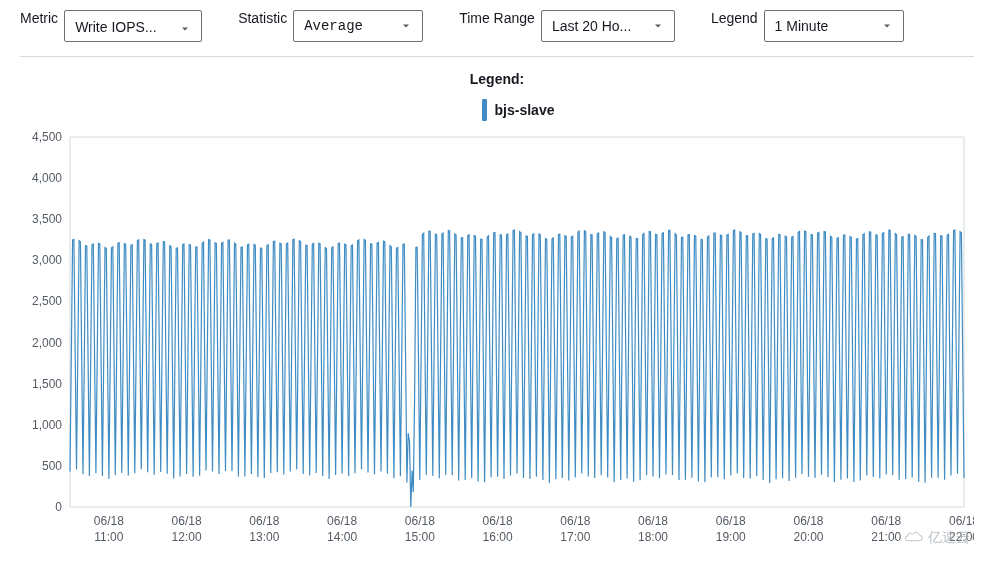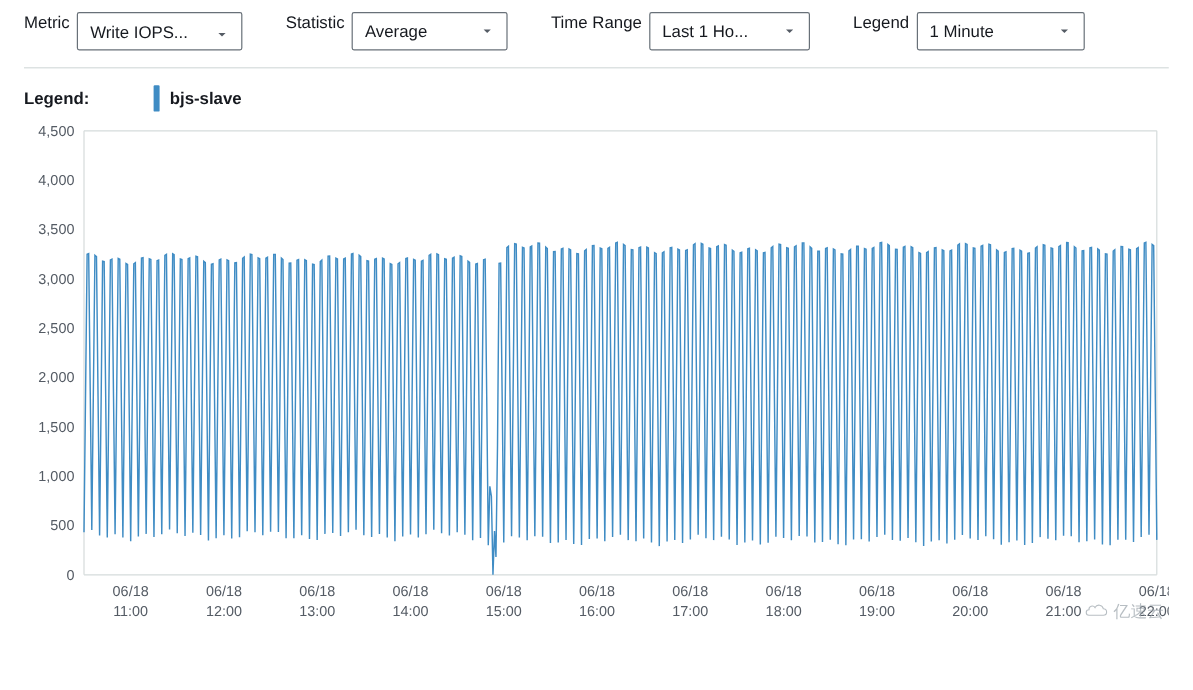--- a/index.html
+++ b/index.html
@@ -24,20 +24,21 @@
   }
   .aws-select .caret { margin-left: 8px; display: inline-flex; }
   .caret svg { width: 12px; height: 12px; fill: #545b64; }
   hr.divider {
     border: none; border-top: 1px solid #d5dbdb;
     margin: 0 0 8px 0;
   }
   .legend-row {
     display: flex; align-items: center; gap: 12px;
     padding: 6px 0 10px 0;
+    flex-direction: column;
   }
   .legend-label { font-weight: 700; font-size: 14px; }
   .legend-item { display: flex; align-items: center; gap: 8px; padding-left: 42px; }
   .legend-swatch {
     width: 5px; height: 22px; background: #3f8cc4; border-radius: 1px;
   }
   .legend-text { font-weight: 700; font-size: 14px; color: #16191f; }
   .chart-wrap {
     position: relative; width: 954px; height: 420px;
   }
@@ -70,33 +71,33 @@
         <span>Write IOPS...</span>
         <span class="caret">
           <svg viewBox="0 0 16 16">
               <path d="M4 6l4 4 4-4z"></path>
             </svg>
         </span>
       </div>
     </div>
     <div class="control-group">
       <span class="control-label">Statistic</span>
-      <div class="aws-select" style="width:130px;">
+      <div class="aws-select" style="width:130px;font-family:Liberation Mono, monospace;">
         <span>Average</span>
         <span class="caret">
           <svg viewBox="0 0 16 16">
               <path d="M4 6l4 4 4-4z"></path>
             </svg>
         </span>
       </div>
     </div>
     <div class="control-group">
       <span class="control-label">Time Range</span>
       <div class="aws-select" style="width:134px;">
-        <span>Last 1 Ho...</span>
+        <span>Last 20 Ho...</span>
         <span class="caret">
           <svg viewBox="0 0 16 16">
               <path d="M4 6l4 4 4-4z"></path>
             </svg>
         </span>
       </div>
     </div>
     <div class="control-group">
       <span class="control-label">Legend</span>
       <div class="aws-select" style="width:140px;">

